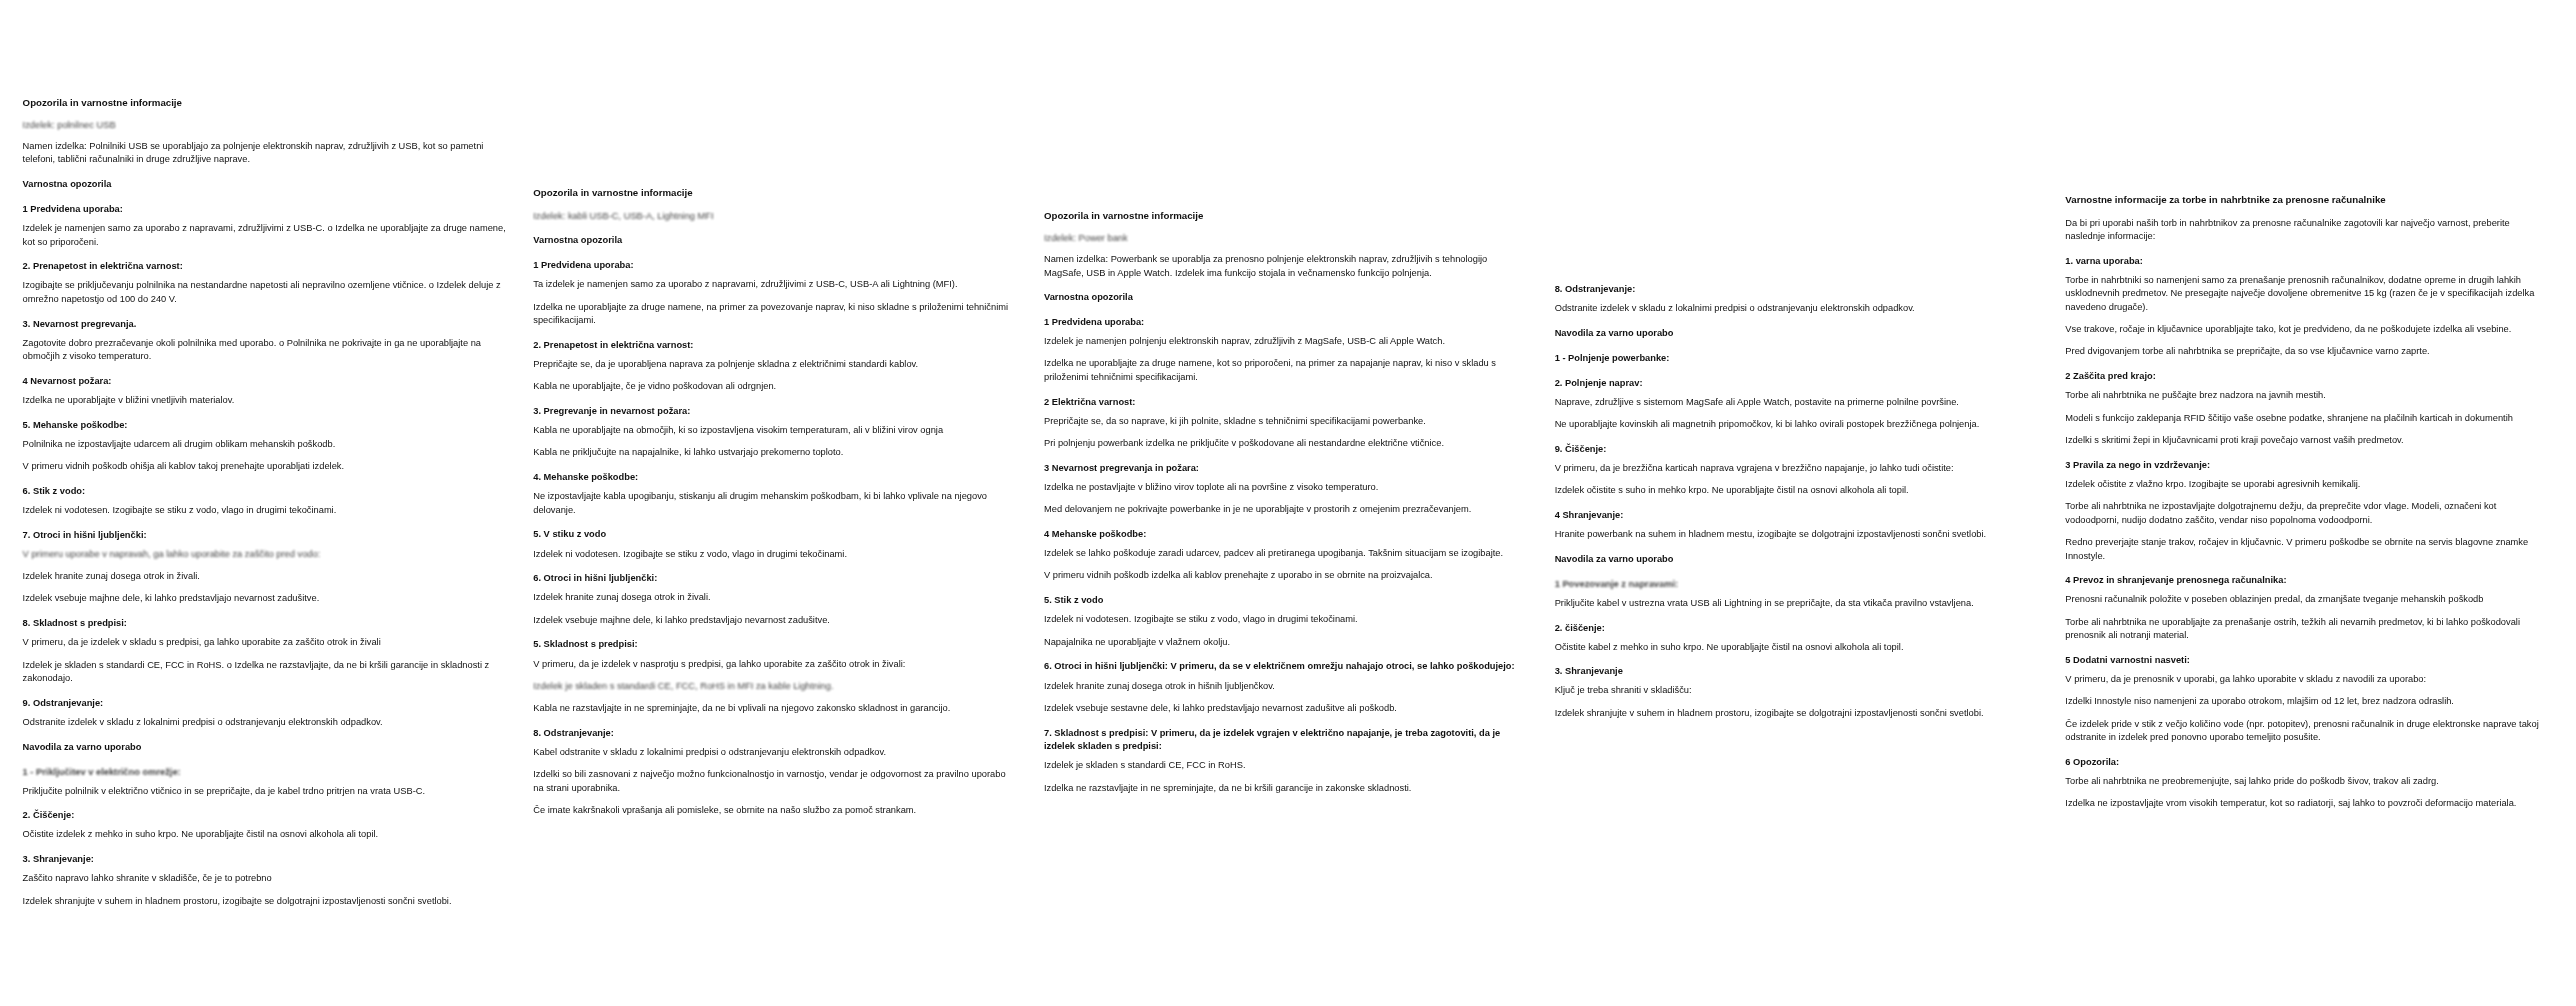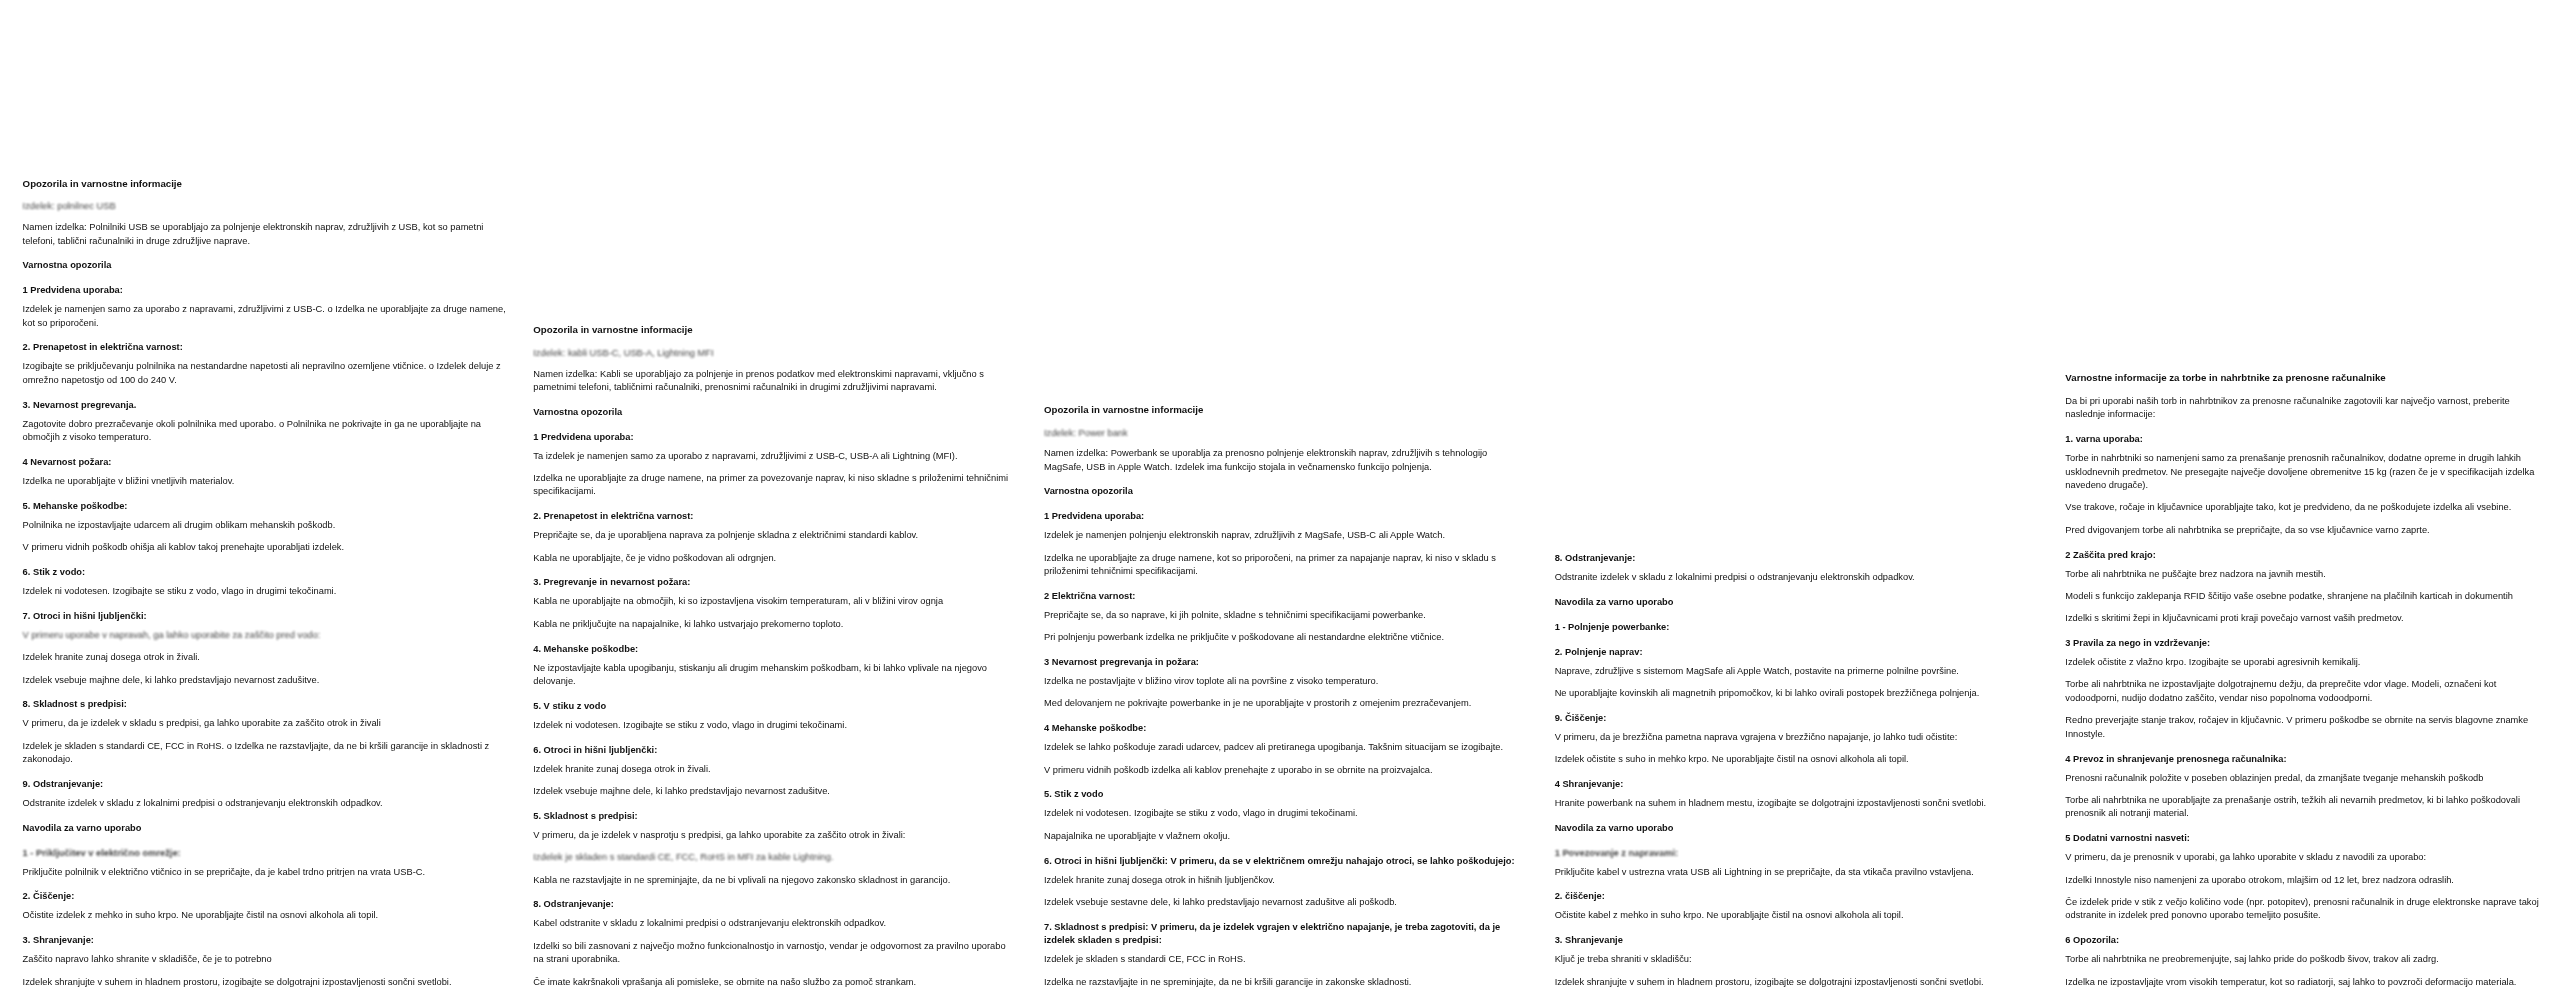--- a/index.html
+++ b/index.html
@@ -8,21 +8,21 @@
     background: #ffffff;
     width: 2576px;
     font-family: "Liberation Sans", sans-serif;
     color: #111111;
   }
   .page {
     width: 2576px;
     min-height: 1006px;
     display: flex;
     flex-direction: row;
-    align-items: flex-end;
+    align-items: center;
     padding: 14.5px 11.3px 8px 11.3px;
     gap: 0;
   }
   .column {
     width: 515px;
     padding: 0 14.5px 0 11.3px;
     font-size: 9.3px;
     line-height: 1.45;
   }
   .col-title {
@@ -86,21 +86,20 @@
     <div class="h-strong">2. Čiščenje:</div>
     <p class="t">Očistite izdelek z mehko in suho krpo. Ne uporabljajte čistil na osnovi alkohola ali topil.</p>
     <div class="h-strong">3. Shranjevanje:</div>
     <p class="t">Zaščito napravo lahko shranite v skladišče, če je to potrebno</p>
     <p class="t">Izdelek shranjujte v suhem in hladnem prostoru, izogibajte se dolgotrajni izpostavljenosti sončni svetlobi.</p>
   </div>
 
   <div class="column">
     <div class="col-title">Opozorila in varnostne informacije</div>
     <div class="sub-lead blurred">Izdelek: kabli USB-C, USB-A, Lightning MFI</div>
-    <p class="t">Namen izdelka: Kabli se uporabljajo za polnjenje in prenos podatkov med elektronskimi napravami, vključno s pametnimi telefoni, tabličnimi računalniki, prenosnimi računalniki in drugimi združljivimi napravami.</p>
     <div class="h-strong">Varnostna opozorila</div>
     <div class="h-strong">1 Predvidena uporaba:</div>
     <p class="t">Ta izdelek je namenjen samo za uporabo z napravami, združljivimi z USB-C, USB-A ali Lightning (MFI).</p>
     <p class="t">Izdelka ne uporabljajte za druge namene, na primer za povezovanje naprav, ki niso skladne s priloženimi tehničnimi specifikacijami.</p>
     <div class="h-strong">2. Prenapetost in električna varnost:</div>
     <p class="t">Prepričajte se, da je uporabljena naprava za polnjenje skladna z električnimi standardi kablov.</p>
     <p class="t">Kabla ne uporabljajte, če je vidno poškodovan ali odrgnjen.</p>
     <div class="h-strong">3. Pregrevanje in nevarnost požara:</div>
     <p class="t">Kabla ne uporabljajte na območjih, ki so izpostavljena visokim temperaturam, ali v bližini virov ognja</p>
     <p class="t">Kabla ne priključujte na napajalnike, ki lahko ustvarjajo prekomerno toploto.</p>
@@ -151,21 +150,21 @@
 
   <div class="column">
     <div class="h-strong tight" style="margin-top:0">8. Odstranjevanje:</div>
     <p class="t">Odstranite izdelek v skladu z lokalnimi predpisi o odstranjevanju elektronskih odpadkov.</p>
     <div class="h-strong">Navodila za varno uporabo</div>
     <div class="h-strong">1 - Polnjenje powerbanke:</div>
     <div class="h-strong">2. Polnjenje naprav:</div>
     <p class="t">Naprave, združljive s sistemom MagSafe ali Apple Watch, postavite na primerne polnilne površine.</p>
     <p class="t">Ne uporabljajte kovinskih ali magnetnih pripomočkov, ki bi lahko ovirali postopek brezžičnega polnjenja.</p>
     <div class="h-strong">9. Čiščenje:</div>
-    <p class="t">V primeru, da je brezžična pametna naprava vgrajena v brezžično napajanje, jo lahko tudi očistite:</p>
+    <p class="t">V primeru, da je brezžična karticah naprava vgrajena v brezžično napajanje, jo lahko tudi očistite:</p>
     <p class="t">Izdelek očistite s suho in mehko krpo. Ne uporabljajte čistil na osnovi alkohola ali topil.</p>
     <div class="h-strong">4 Shranjevanje:</div>
     <p class="t">Hranite powerbank na suhem in hladnem mestu, izogibajte se dolgotrajni izpostavljenosti sončni svetlobi.</p>
     <div class="h-strong">Navodila za varno uporabo</div>
     <div class="h-strong blurred">1 Povezovanje z napravami:</div>
     <p class="t">Priključite kabel v ustrezna vrata USB ali Lightning in se prepričajte, da sta vtikača pravilno vstavljena.</p>
     <div class="h-strong">2. čiščenje:</div>
     <p class="t">Očistite kabel z mehko in suho krpo. Ne uporabljajte čistil na osnovi alkohola ali topil.</p>
     <div class="h-strong">3. Shranjevanje</div>
     <p class="t">Ključ je treba shraniti v skladišču:</p>

